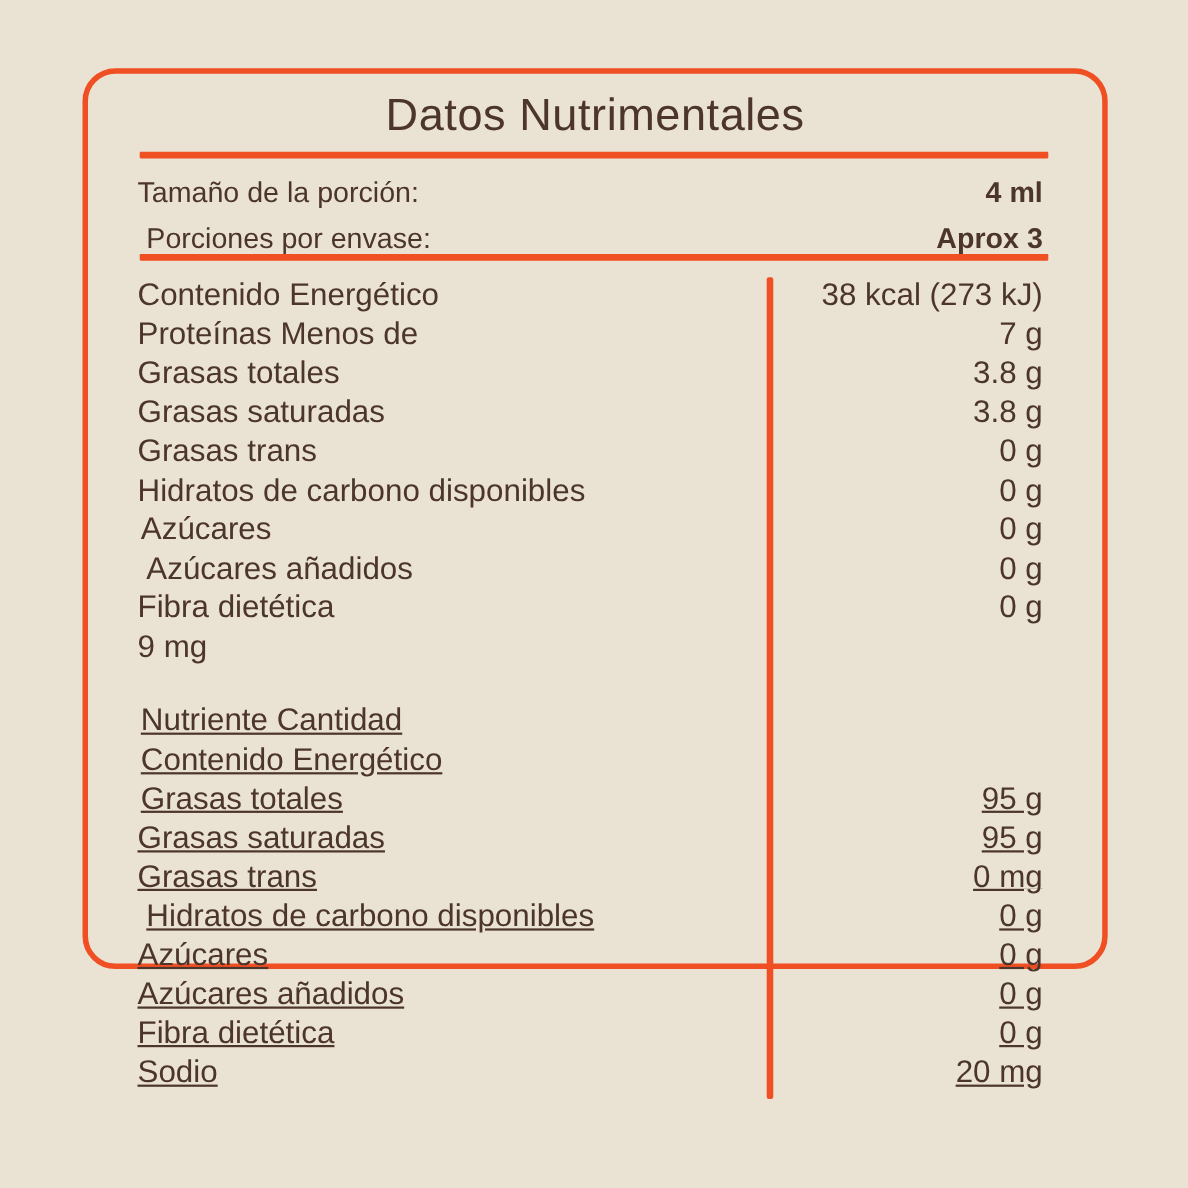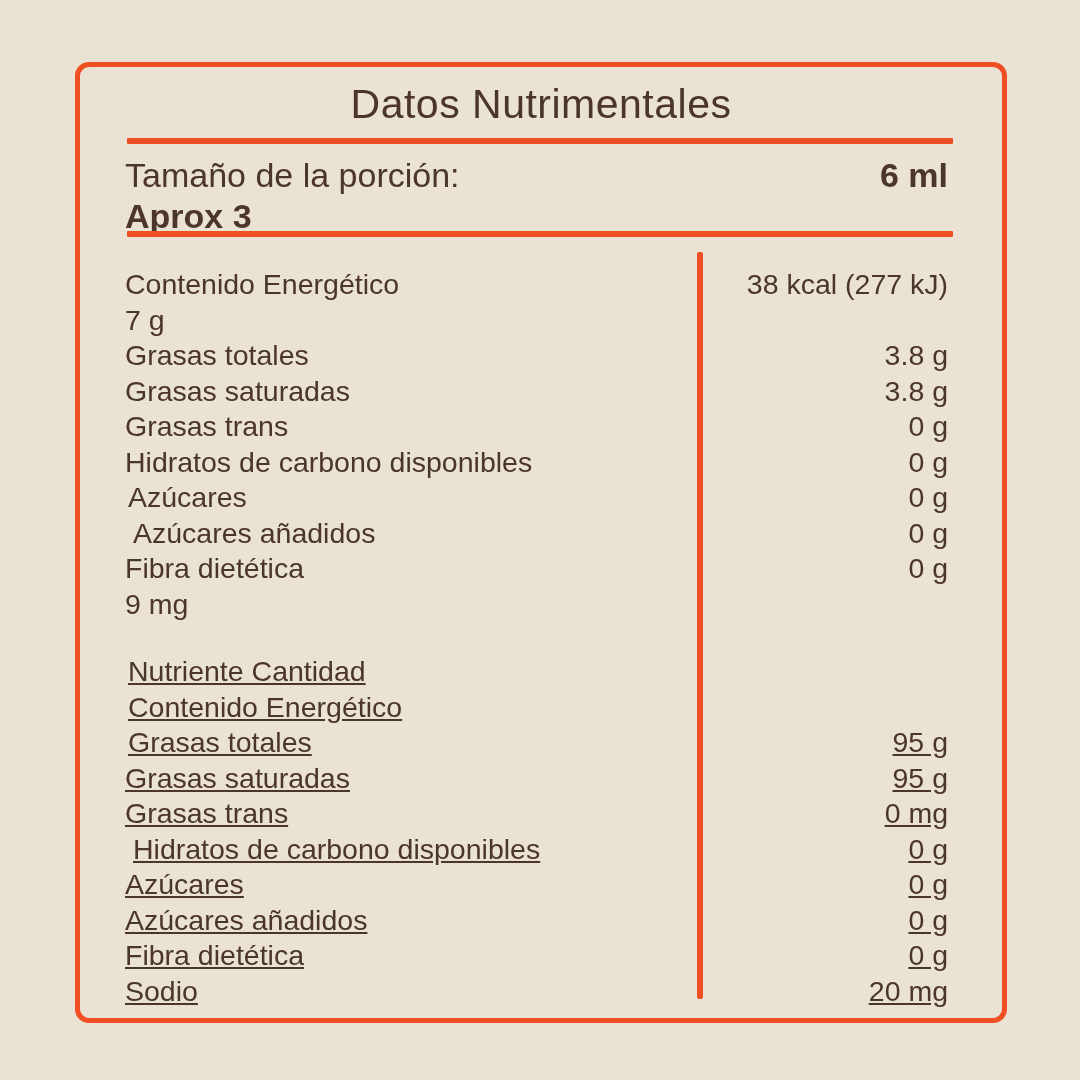--- a/index.html
+++ b/index.html
@@ -11,49 +11,49 @@
   body{
     width:1080px;height:1080px;
     background:var(--bg);
     font-family:"Liberation Sans", sans-serif;
     color:var(--text);
     overflow:hidden;
   }
   .canvas{position:relative;width:1080px;height:1080px;}
   .card{
     position:absolute;left:75px;top:62px;
-    width:932px;height:961px;
+    width:932px;height:819px;
     border:5px solid var(--accent);
-    border-radius:14px;
+    border-radius:30px;
     box-sizing:border-box;
   }
   .title{
     position:absolute;top:14px;left:0;right:0;
     text-align:center;
     font-size:41px;font-weight:normal;margin:0;
     letter-spacing:0.5px;
   }
   .rule{
     position:absolute;left:47px;width:826px;height:6px;
     background:var(--accent);border-radius:1px;
   }
   .rule-top{top:71px;}
   .rule-mid{top:164px;}
   .serving{position:absolute;top:88px;left:45px;right:54px;}
   .serving-row{
     display:flex;justify-content:space-between;align-items:center;
-    height:41px;font-size:34px;white-space:pre;
+    height:41px;font-size:26px;white-space:pre;
   }
   .serving-row .s-value{font-weight:bold;}
   .serving-row.indent .s-label{padding-left:8px;}
   .vdivider{
     position:absolute;left:617px;top:185px;width:6px;height:747px;
     background:var(--accent);border-radius:2px;
   }
-  .section{position:absolute;left:45px;right:54px;margin-top:16px;}
+  .section{position:absolute;left:45px;right:54px;}
   .sec1{top:184px;}
   .sec2{top:571px;text-decoration:underline;}
   .nrow{
     display:flex;justify-content:space-between;align-items:center;
     height:35.5px;font-size:28.5px;white-space:pre;
   }
   .nrow.in1 .n-label{padding-left:3px;}
   .nrow.in2 .n-label{padding-left:8px;}
   .n-value{text-align:right;}
 </style>
@@ -63,37 +63,39 @@
 <div class="canvas">
   <div class="card">
 
     <h1 class="title">Datos Nutrimentales</h1>
 
     <div class="rule rule-top"></div>
 
     <div class="serving">
       <div class="serving-row">
         <span class="s-label">Tamaño de la porción:</span>
-        <span class="s-value">6 ml</span>
+        <span class="s-value">4 ml</span>
       </div>
       <div class="serving-row indent">
+        <span class="s-label">Porciones por envase:</span>
         <span class="s-value">Aprox 3</span>
       </div>
     </div>
 
     <div class="rule rule-mid"></div>
 
     <div class="vdivider"></div>
 
     <div class="section sec1">
       <div class="nrow">
         <span class="n-label">Contenido Energético</span>
-        <span class="n-value">38 kcal (277 kJ)</span>
+        <span class="n-value">38 kcal (273 kJ)</span>
       </div>
       <div class="nrow">
+        <span class="n-label">Proteínas Menos de</span>
         <span class="n-value">7 g</span>
       </div>
       <div class="nrow">
         <span class="n-label">Grasas totales</span>
         <span class="n-value">3.8 g</span>
       </div>
       <div class="nrow">
         <span class="n-label">Grasas saturadas</span>
         <span class="n-value">3.8 g</span>
       </div>

